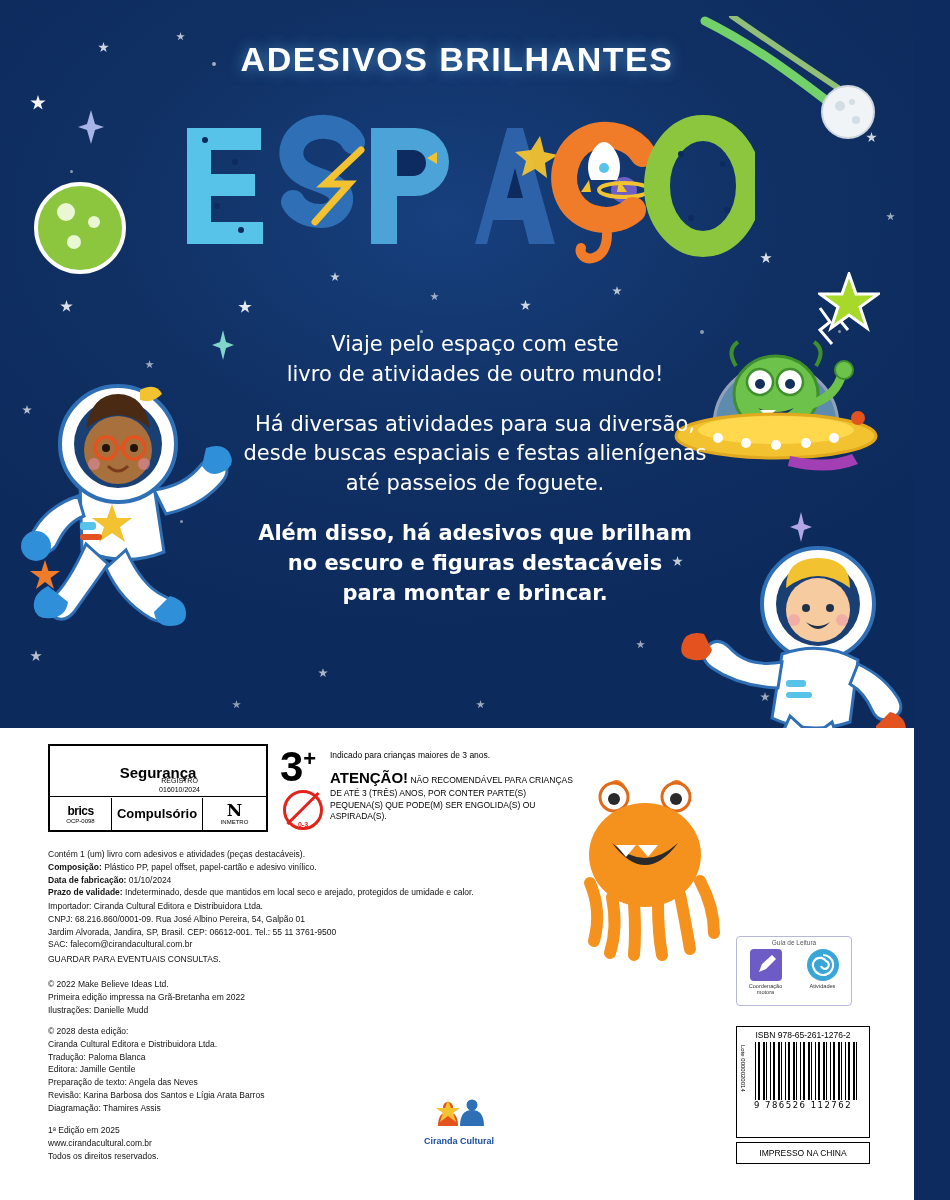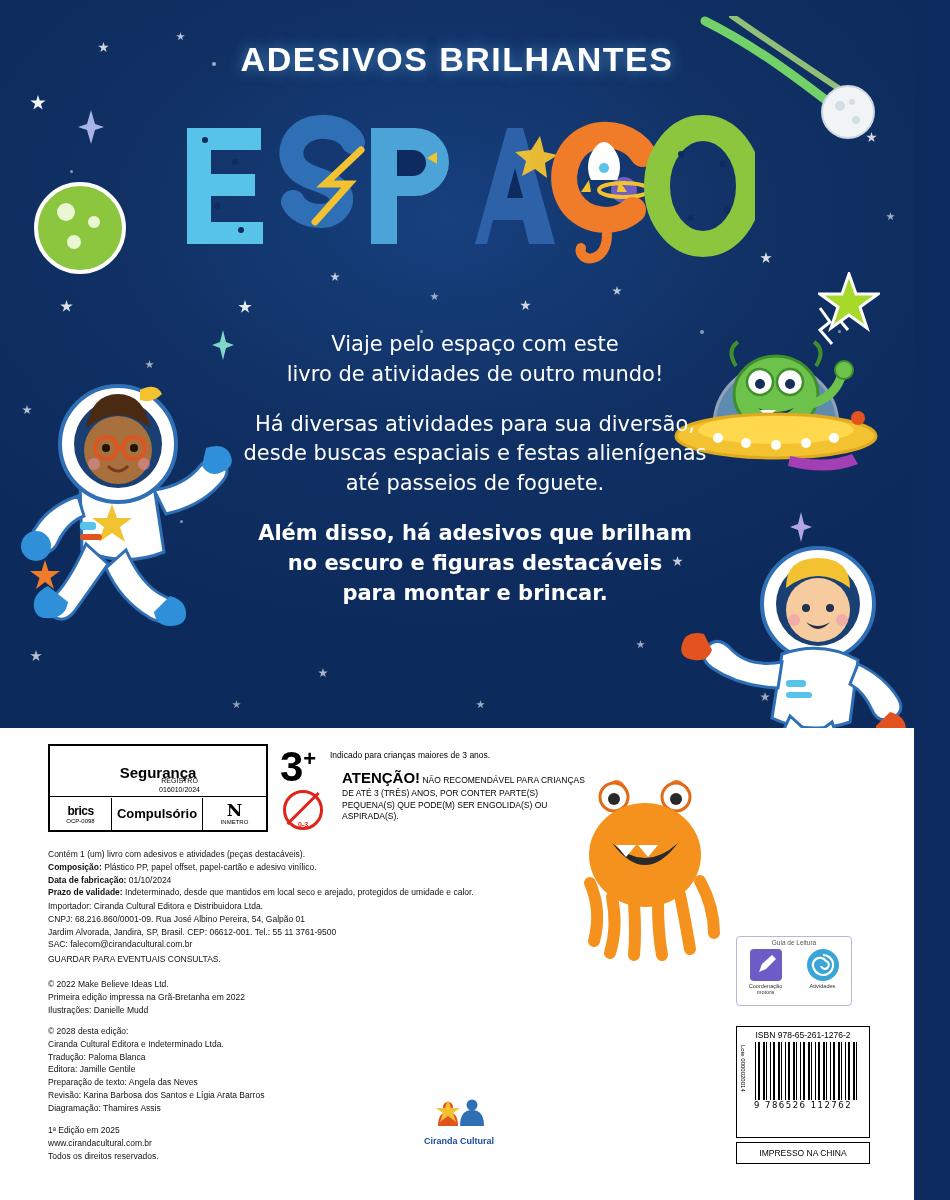--- a/index.html
+++ b/index.html
@@ -185,21 +185,20 @@
     left: 330px; top: 22px;
     font-size: 8.5px;
     color: #000;
   }
   .attention {
     position: absolute;
     left: 330px; top: 40px;
     width: 250px;
     font-size: 8.5px;
     line-height: 1.35;
-    margin-left: 12px;
   }
   .attention b { font-size: 15px; }
   .no03 {
     position: absolute;
     left: 283px; top: 62px;
     width: 40px; height: 40px;
   }
   .no03 .circ {
     position: absolute; inset: 0;
     border: 3px solid #e2231a;
@@ -652,21 +651,21 @@
     <div class="fineprint fp3">GUARDAR PARA EVENTUAIS CONSULTAS.</div>
 
     <div class="fineprint fp4">
       <div>© 2022 Make Believe Ideas Ltd.</div>
       <div>Primeira edição impressa na Grã-Bretanha em 2022</div>
       <div>Ilustrações: Danielle Mudd</div>
     </div>
 
     <div class="fineprint fp5">
       <div>© 2028 desta edição:</div>
-      <div>Ciranda Cultural Editora e Indeterminado Ltda.</div>
+      <div>Ciranda Cultural Editora e Distribuidora Ltda.</div>
       <div>Tradução: Paloma Blanca</div>
       <div>Editora: Jamille Gentile</div>
       <div>Preparação de texto: Angela das Neves</div>
       <div>Revisão: Karina Barbosa dos Santos e Lígia Arata Barros</div>
       <div>Diagramação: Thamires Assis</div>
       <div style="height:10px"></div>
       <div>1ª Edição em 2025</div>
       <div>www.cirandacultural.com.br</div>
       <div>Todos os direitos reservados.</div>
     </div>

